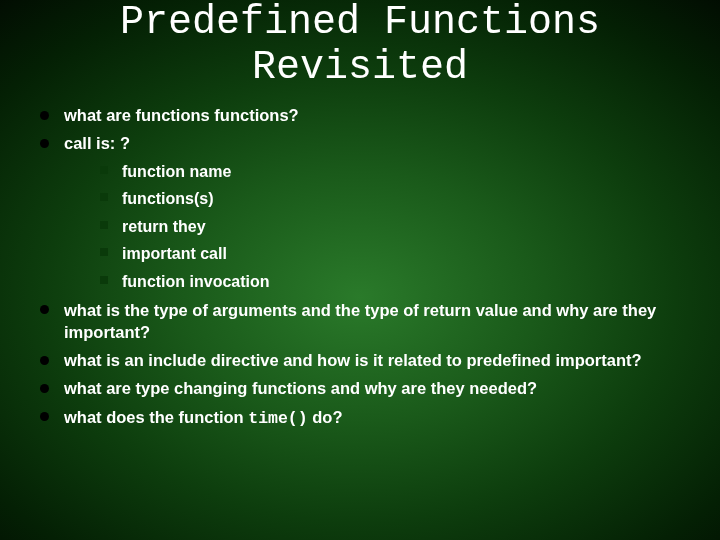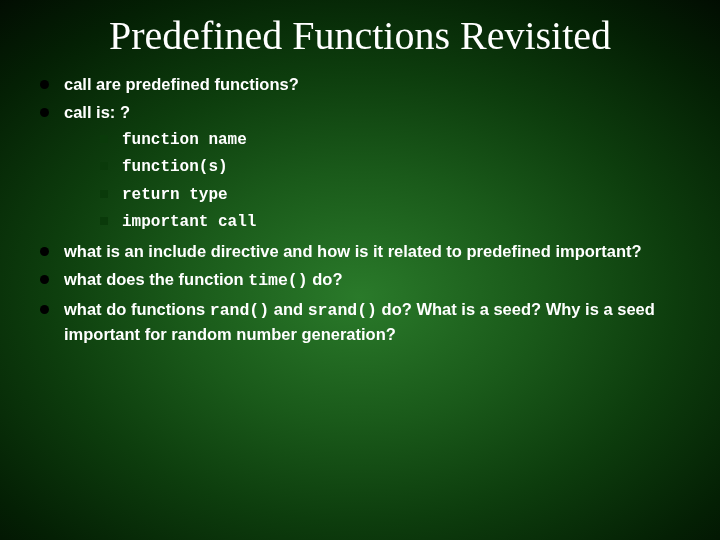--- a/index.html
+++ b/index.html
@@ -20,26 +20,25 @@
     color: #ffffff;
   }
   .slide {
     width: 720px;
     height: 540px;
     box-sizing: border-box;
     padding: 0;
     position: relative;
   }
   .title {
-    font-family: Liberation Serif, serif;
+    font-family: Liberation Mono, monospace;
     font-weight: normal;
     font-size: 40px;
     text-align: center;
     margin: 0;
-    padding-top: 12px;
     padding-bottom: 14px;
     color: #ffffff;
   }
   ul.main {
     list-style: none;
     margin: 0;
     padding: 0 30px 0 36px;
   }
   ul.main > li {
     position: relative;
@@ -57,21 +56,20 @@
     top: 0.42em;
     width: 9px;
     height: 9px;
     background: #000000;
     border-radius: 50%;
   }
   ul.sub {
     list-style: none;
     margin: 6px 0 4px 0;
     padding: 0 0 0 34px;
-    font-family: Liberation Mono, monospace;
   }
   ul.sub > li {
     position: relative;
     padding-left: 24px;
     margin: 0 0 6px 0;
     font-size: 16px;
     font-weight: bold;
     line-height: 1.35;
   }
   ul.sub > li::before {
@@ -91,51 +89,57 @@
 </head>
 <body>
 
 <div class="slide">
 
   <h1 class="title">Predefined Functions Revisited</h1>
 
   <ul class="main">
 
     <li>
-      <span>call are predefined functions?</span>
+      <span>what are functions functions?</span>
     </li>
 
     <li>
       <span>call is: ?</span>
       <ul class="sub">
         <li>
           <span>function name</span>
         </li>
         <li>
-          <span>function(s)</span>
+          <span>functions(s)</span>
         </li>
         <li>
-          <span>return type</span>
+          <span>return they</span>
         </li>
         <li>
           <span>important call</span>
         </li>
+        <li>
+          <span>function invocation</span>
+        </li>
       </ul>
     </li>
 
+    <li>
+      <span>what is the type of arguments and the type of return value and why are they important?</span>
+    </li>
 
     <li>
       <span>what is an include directive and how is it related to predefined important?</span>
     </li>
 
+    <li>
+      <span>what are type changing functions and why are they needed?</span>
+    </li>
 
 
     <li>
       <span>what does the function </span><span class="code">time()</span><span> do?</span>
     </li>
 
-    <li>
-      <span>what do functions </span><span class="code">rand()</span><span> and </span><span class="code">srand()</span><span> do? What is a seed? Why is a seed important for random number generation?</span>
-    </li>
 
   </ul>
 
 </div>
 
 </body></html>

